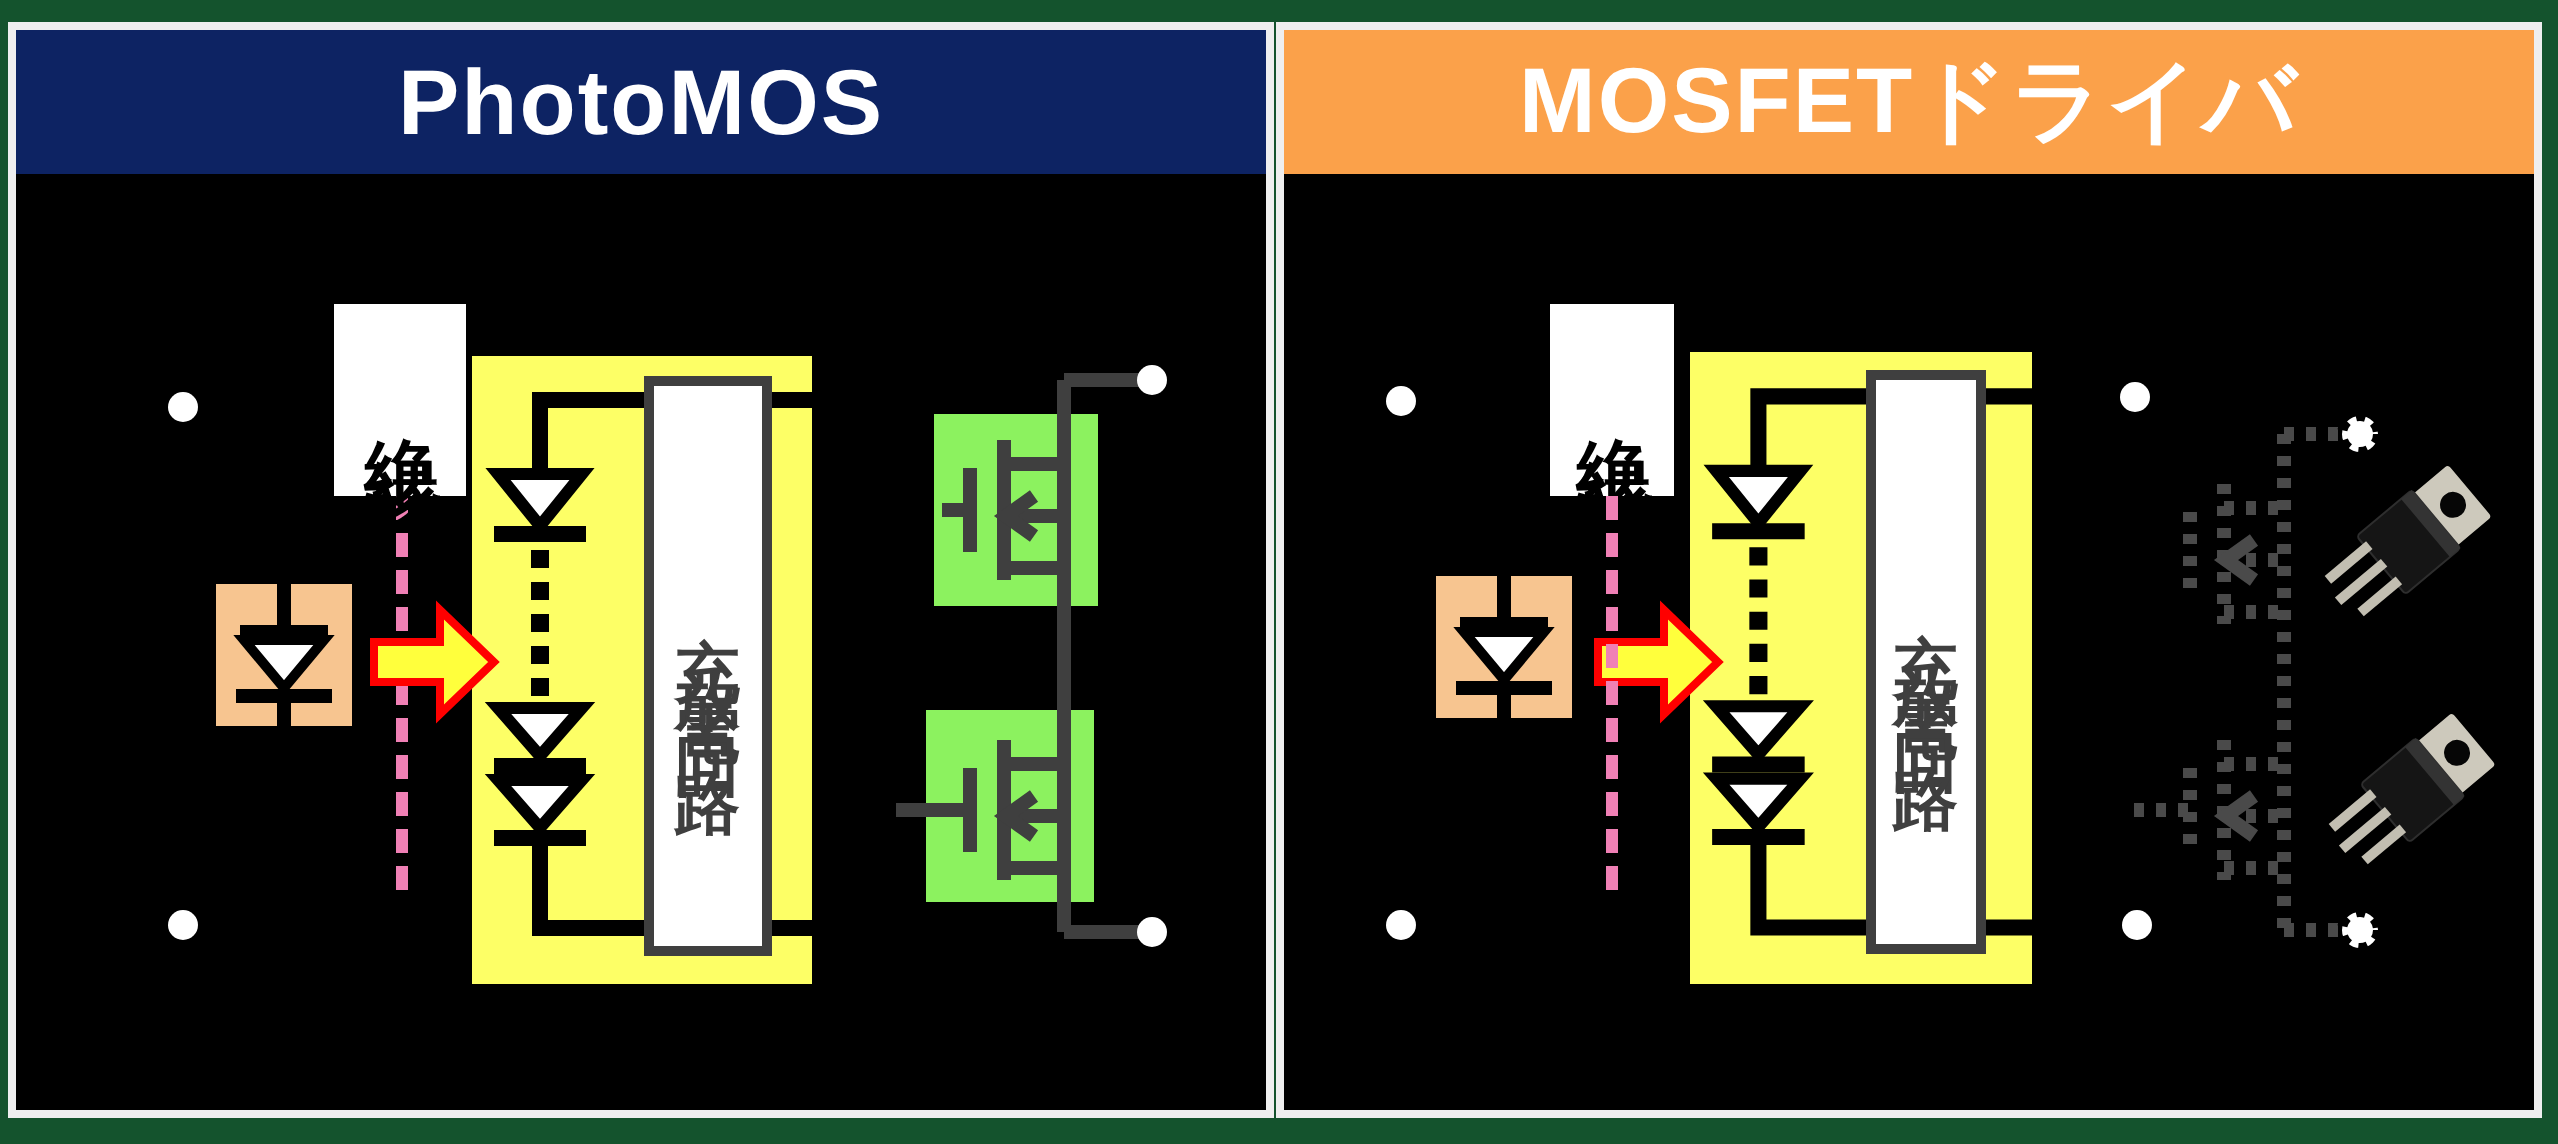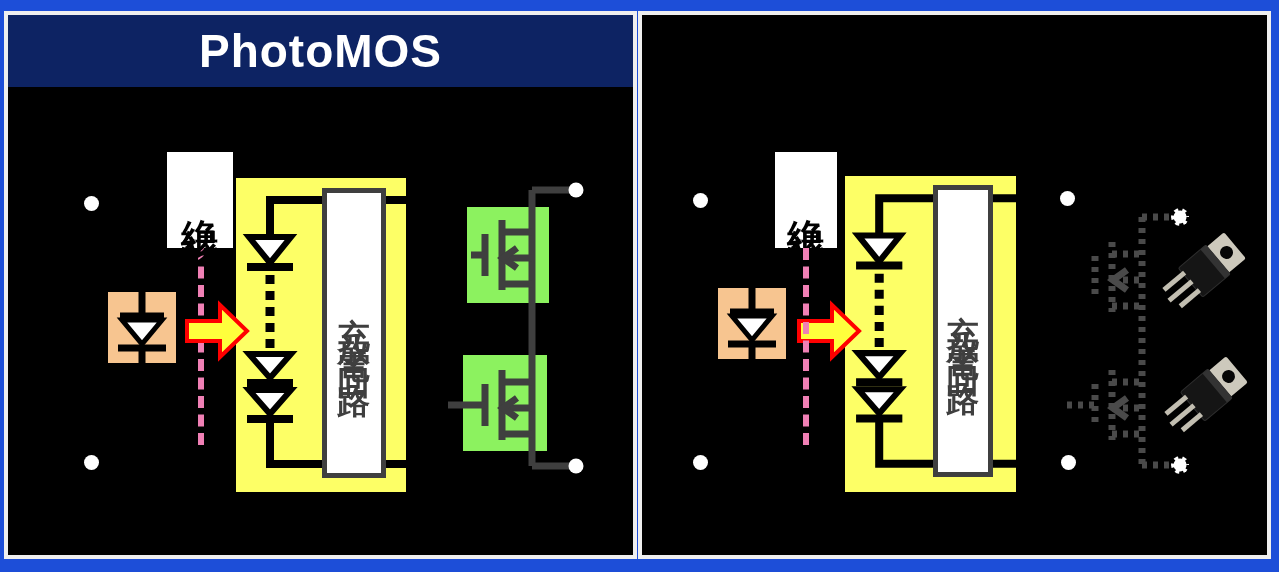--- a/index.html
+++ b/index.html
@@ -1,17 +1,17 @@
 <!DOCTYPE html>
 <html><head>
 <meta charset="utf-8">
 <style>
   html,body{margin:0;padding:0;background:#000;}
   body{width:1279px;height:572px;overflow:hidden;font-family:"Liberation Sans","DejaVu Sans",sans-serif;}
-  .stage{position:absolute;left:0;top:0;width:1279px;height:572px;background:#1d4ed8;}
+  .stage{position:absolute;left:0;top:0;width:1279px;height:572px;background:#14532d;}
   .panel{position:absolute;top:11px;height:548px;background:#000;border:4px solid #EFEFEF;box-sizing:border-box;}
   .panel-left{left:4px;width:633px;}
   .panel-right{left:638px;width:633px;}
   .titlebar{position:absolute;left:0;top:0;right:0;height:72px;display:flex;align-items:center;justify-content:center;}
   .titlebar .title{color:#fff;font-size:46px;font-weight:600;letter-spacing:1px;white-space:nowrap;}
   .content{position:absolute;left:0;top:0;right:0;bottom:0;}
   .dot{position:absolute;width:15px;height:15px;border-radius:50%;background:#fff;}
   .ins-label{position:absolute;background:#fff;display:flex;align-items:center;justify-content:center;z-index:3;}
   .ins-text{writing-mode:vertical-rl;text-orientation:upright;font-size:38px;font-weight:bold;color:#000;letter-spacing:12px;line-height:1;}
   .insline{position:absolute;width:0;height:197px;border-left:6px dashed #F080B5;}
@@ -103,20 +103,23 @@
             <path d="M67 256 H97"></path>
         </g>
         <circle cx="141" cy="12" r="7.5" fill="#fff"></circle>
         <circle cx="141" cy="288" r="7.5" fill="#fff"></circle>
       </svg>
 
     </div>
   </section>
 
   <section class="panel panel-right">
+    <header class="titlebar" style="background: rgb(251, 161, 74);">
+      <span class="title">MOSFETドライバ</span>
+    </header>
     <div class="content">
 
       <div class="dot" style="left:51px;top:178px;"></div>
       <div class="dot" style="left:51px;top:440px;"></div>
       <div class="dot" style="left:418px;top:176px;"></div>
       <div class="dot" style="left:419px;top:440px;"></div>
 
       <div class="ins-label" style="left:133px;top:137px;width:62px;height:96px;">
         <span class="ins-text">絶縁</span>
       </div>

